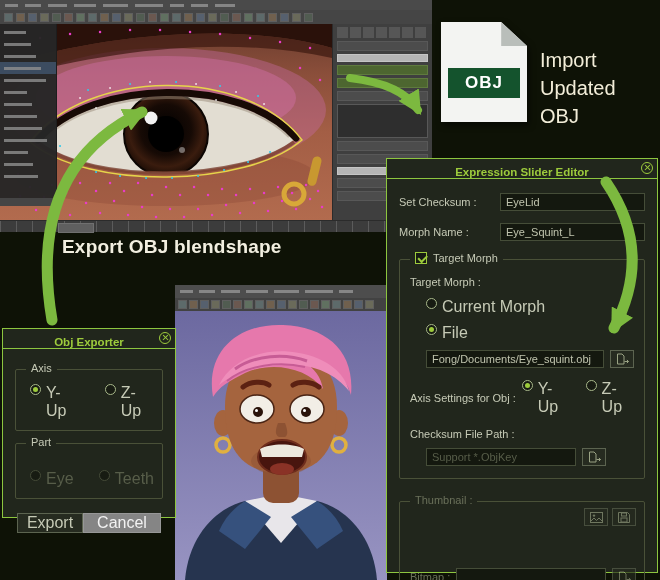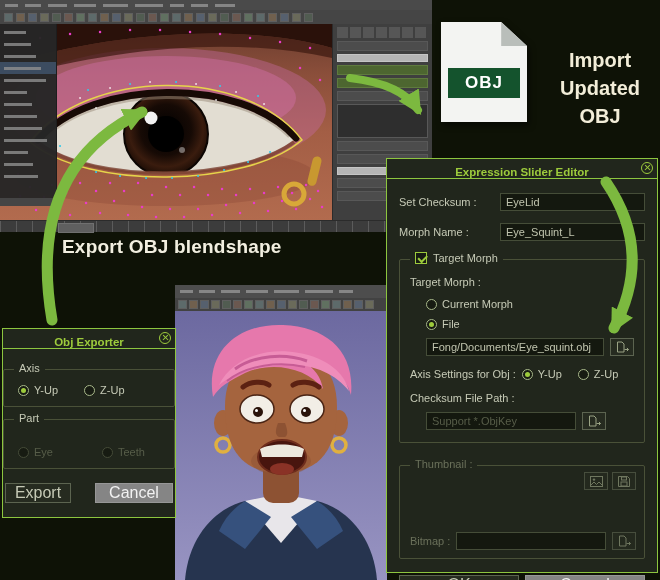--- a/index.html
+++ b/index.html
@@ -35,22 +35,22 @@
 
   
   .maya{position:absolute;left:175px;top:285px;width:212px;height:295px;background:#414141;z-index:5;}
   .maya-menubar{height:13px;background:#4d4d4d;display:flex;align-items:center;gap:6px;padding:0 5px;overflow:hidden;}
   .maya-shelf{height:13px;background:#424242;display:flex;align-items:center;gap:2px;padding:0 3px;overflow:hidden;}
   .maya-viewport{position:absolute;left:0;top:26px;width:212px;height:269px;overflow:hidden;}
 
   
   .export-label{position:absolute;left:62px;top:236px;font-size:19px;font-weight:bold;color:#f2efe0;
                 z-index:6;letter-spacing:.2px;}
-  .import-label{position:absolute;left:540px;top:46px;font-size:20px;font-weight:bold;color:#f2edd8;
-                line-height:28px;z-index:6;text-align:center;}
+  .import-label{position:absolute;left:540px;top:46px;font-size:20px;font-weight:normal;color:#f2edd8;
+                line-height:28px;z-index:6;}
   .obj-file{position:absolute;left:441px;top:22px;width:86px;height:100px;z-index:6;
             filter:drop-shadow(2px 3px 3px rgba(0,0,0,.55));}
   .obj-page{position:absolute;inset:0;background:#f3f4f2;clip-path:polygon(0 0,70% 0,100% 24%,100% 100%,0 100%);}
   .obj-fold{position:absolute;left:70%;top:0;width:30%;height:24%;background:#b9beba;
             clip-path:polygon(0 0,100% 100%,0 100%);}
   .obj-band{position:absolute;left:7px;right:7px;top:46px;height:30px;background:#14532d;display:flex;
             align-items:center;justify-content:center;color:#ffffff;font-weight:bold;font-size:17px;letter-spacing:1px;}
 
   
   .arrows{position:absolute;left:0;top:0;z-index:30;pointer-events:none;}
@@ -62,21 +62,21 @@
   .dlg-title-text{color:#9dcb3c;font-size:11.5px;font-weight:bold;}
   .close{position:absolute;right:4px;top:3px;width:12px;height:12px;border:1px solid #9dcb3c;
          border-radius:50%;box-sizing:border-box;cursor:pointer;}
   .close::before,.close::after{content:"";position:absolute;left:1.6px;top:4.3px;width:7px;height:1.3px;
          background:#9dcb3c;}
   .close::before{transform:rotate(45deg);}
   .close::after{transform:rotate(-45deg);}
 
   .obj-exp{left:2px;top:328px;width:174px;height:190px;}
   .expr{left:386px;top:158px;width:272px;height:415px;}
-  .dlg-body{padding:8px 0;position:relative;}
+  .dlg-body{padding:8px 12px;position:relative;}
   .expr .dlg-body{padding:14px 12px;}
 
   .lbl{font-size:11px;color:#c6cab6;white-space:nowrap;}
   .dimlbl{color:#6a705a;}
   .w95{width:95px;flex:none;}
   .frow{display:flex;align-items:center;gap:6px;}
   .field{background:#14180f;border:1px solid #454d38;color:#c0c4ae;font-family:"Liberation Sans",sans-serif;
          font-size:11px;height:18px;padding:0 5px;box-sizing:border-box;outline:none;}
   .field::placeholder{color:#575d49;}
   .field:disabled{background:#14180f;color:#575d49;-webkit-text-fill-color:#575d49;opacity:1;}
@@ -84,21 +84,21 @@
   .w150{width:150px;}
 
   .group{position:relative;border:1px solid #4a5138;border-radius:2px;}
   .legend-lbl,.legend-chk{position:absolute;top:-8px;left:10px;background:#21261c;padding:0 5px;
         display:inline-flex;align-items:center;gap:6px;font-size:11px;}
   .tm-group{margin-top:18px;padding:16px 10px 12px;}
   .thumb-group{margin-top:22px;height:64px;padding:14px;}
   .thumb-btns{position:absolute;top:6px;right:8px;display:flex;gap:4px;opacity:.65;}
   .bitmap-row{position:absolute;left:10px;right:8px;bottom:8px;}
 
-  .radio{display:inline-flex;align-items:center;gap:5px;font-size:11px;color:#c6cab6;cursor:pointer;}
+  .radio{display:inline-flex;align-items:flex-start;gap:5px;font-size:16px;color:#c6cab6;cursor:pointer;}
   .radio.dis{color:#575d49;}
   .rb{width:11px;height:11px;border-radius:50%;border:1px solid #a8b88a;background:#171b12;
       position:relative;box-sizing:border-box;flex:none;}
   .radio.dis .rb{border-color:#454b38;}
   .rb.sel::after{content:"";position:absolute;inset:2px;border-radius:50%;background:#9dcb3c;}
   .ind{margin-left:16px;}
   .ml10{margin-left:10px;}
   .mt8{margin-top:8px;}.mt10{margin-top:10px;}.mt12{margin-top:12px;}.mt16{margin-top:16px;}
 
   .ibtn{width:24px;height:18px;background:#262b20;border:1px solid #5c6450;display:inline-flex;

